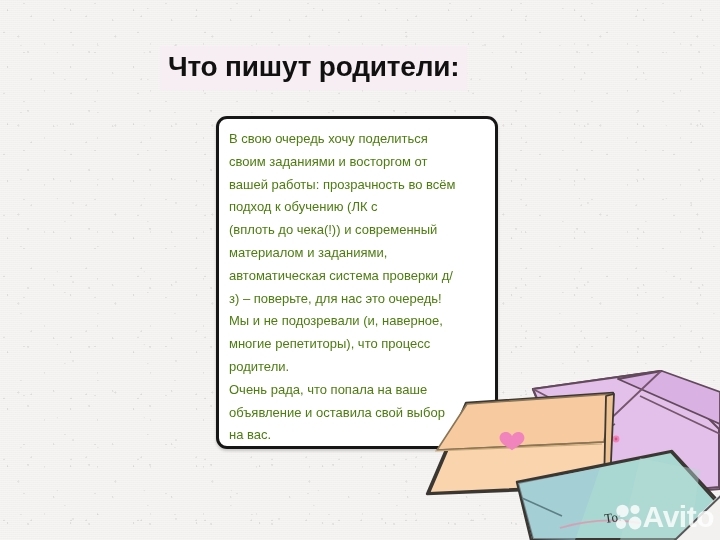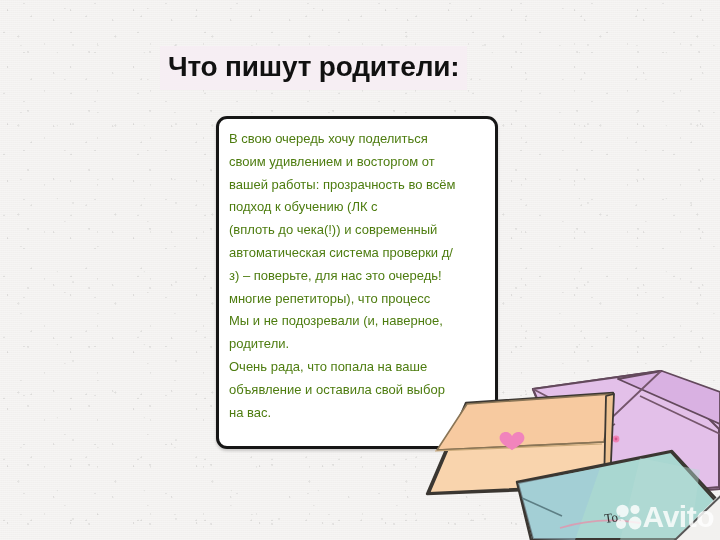--- a/index.html
+++ b/index.html
@@ -162,28 +162,29 @@
   <div id="paper-texture"></div>
   <div id="paper-grain"></div>
 
   <div id="title-wrap">
     <div id="title-text">Что пишут родители:</div>
   </div>
 
   <div id="message-card">
     <div id="message-body">
       <div class="msg-line">В свою очередь хочу поделиться</div>
-      <div class="msg-line">своим удивлением и восторгом от</div>
+      <div class="msg-line">своим заданиями и восторгом от</div>
       <div class="msg-line">вашей работы: прозрачность во всём</div>
       <div class="msg-line">подход к обучению   (ЛК с</div>
       <div class="msg-line">(вплоть до чека(!)) и современный</div>
+      <div class="msg-line">материалом и заданиями,</div>
       <div class="msg-line">автоматическая система проверки д/</div>
       <div class="msg-line">з) – поверьте, для нас это очередь!</div>
+      <div class="msg-line">Мы и не подозревали (и, наверное,</div>
       <div class="msg-line">многие репетиторы), что процесс</div>
-      <div class="msg-line">Мы и не подозревали (и, наверное,</div>
       <div class="msg-line">родители.</div>
       <div class="msg-line">Очень рада, что попала на ваше</div>
       <div class="msg-line">объявление и оставила свой выбор</div>
       <div class="msg-line">на вас.</div>
 
     </div>
   </div>
 
   <div id="envelopes">
     <svg width="720" height="540" viewBox="0 0 720 540" xmlns="http://www.w3.org/2000/svg">

